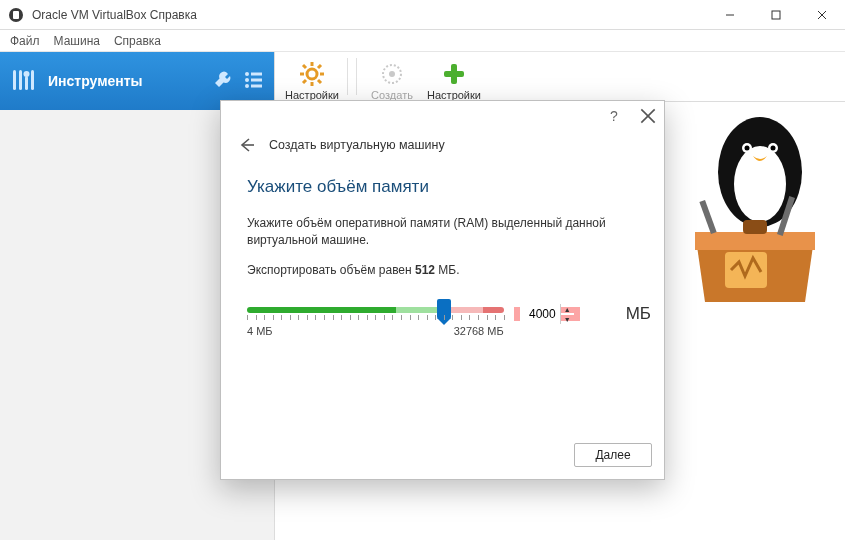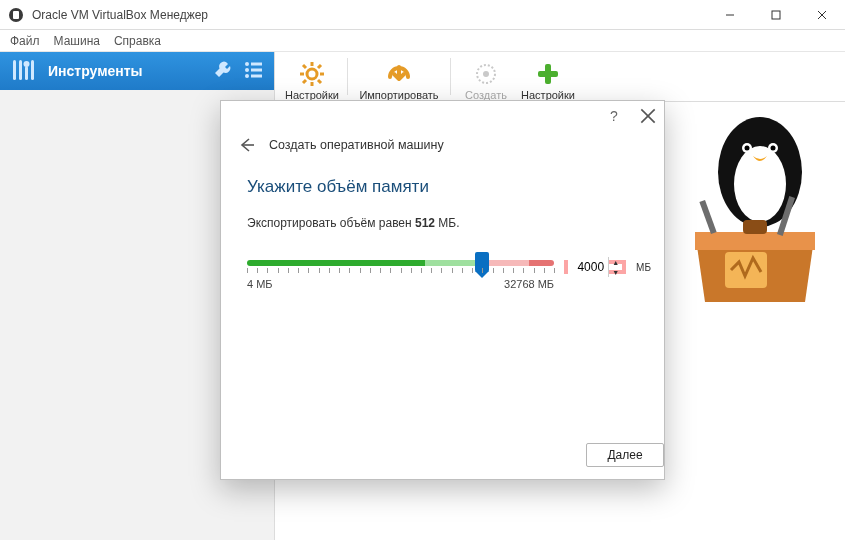--- a/index.html
+++ b/index.html
@@ -13,21 +13,21 @@
   .titlebar .winbtn { width: 46px; height: 30px; display: flex; align-items: center; justify-content: center; color: #333; }
   .titlebar .winbtn svg { width: 10px; height: 10px; stroke: #333; stroke-width: 1; fill: none; }
 
   
   .menubar { height: 22px; display: flex; align-items: center; gap: 14px; padding: 0 10px; font-size: 12px; color: #555; border-bottom: 1px solid #e6e6e6; }
 
   
   .main { display: flex; height: calc(540px - 30px - 22px); }
   .sidebar { width: 275px; background: #f2f2f2; border-right: 1px solid #dcdcdc; }
   .sidebar-item {
-    height: 38px; margin: 0; padding: 0 10px; display: flex; align-items: center;
+    height: 58px; margin: 0; padding: 0 10px; display: flex; align-items: center;
     background: linear-gradient(#2f93e0, #1f7bc9); color: #fff; font-size: 14px; font-weight: 600;
     justify-content: space-between;
   }
   .sidebar-item .left { display: flex; align-items: center; gap: 10px; }
   .sidebar-item .tools-icon svg { width: 28px; height: 28px; }
   .sidebar-item .right { display: flex; align-items: center; gap: 10px; }
 
   .content { flex: 1; position: relative; background: #fff; }
 
   
@@ -71,40 +71,40 @@
     border-radius: 2px; transform: translateX(-50%);
   }
   .thumb::after {
     content: ""; position: absolute; left: 50%; bottom: -6px; transform: translateX(-50%);
     border-left: 7px solid transparent; border-right: 7px solid transparent; border-top: 7px solid #0a6fc2;
   }
   .ticks { height: 8px; position: relative; margin-top: 2px; }
   .tick { position: absolute; top: 0; width: 1px; height: 5px; background: #999; }
   .scale-labels { display: flex; justify-content: space-between; font-size: 11px; color: #444; margin-top: 2px; }
 
-  .spin { display: flex; align-items: center; border: 4px solid #fca5a5; height: 14px; }
+  .spin { display: flex; align-items: center; border: 6px solid #fca5a5; height: 14px; }
   .spin input { width: 40px; border: none; outline: none; text-align: right; font-size: 12px; padding: 0 4px; }
   .spin .arrows { width: 14px; display: flex; flex-direction: column; border-left: 1px solid #ccc; }
   .spin .arrows div { height: 10px; display:flex; align-items:center; justify-content:center; font-size:7px; line-height:1; color:#333;}
-  .unit { font-size: 10px; color: #333; }
-
-  .dlg-footer { position: absolute; bottom: 12px; right: 0; display: flex; gap: 11px; }
+  .unit { font-size: 17px; color: #333; margin-left: 36px; }
+
+  .dlg-footer { position: absolute; bottom: 12px; right: 12px; display: flex; gap: 11px; }
   .btn { min-width: 78px; height: 24px; font-size: 12px; background: #fff; border: 1px solid #b5b5b5; border-radius: 2px; color: #222; display:flex; align-items:center; justify-content:center; }
 </style>
 </head>
 <body>
 
 <div class="titlebar">
   <span class="app-icon">
     <svg viewBox="0 0 16 16">
         <circle cx="8" cy="8" r="7" fill="#3a3a3a"></circle>
         <rect x="5" y="4" width="6" height="8" fill="#fff" rx="1"></rect>
       </svg>
   </span>
-  <span class="title">Oracle VM VirtualBox Менеджер</span>
+  <span class="title">Oracle VM VirtualBox Справка</span>
   <span class="spacer"></span>
   <div class="winbtn">
     <svg viewBox="0 0 10 10">
         <line x1="1" y1="5" x2="9" y2="5"></line>
       </svg>
   </div>
   <div class="winbtn">
     <svg viewBox="0 0 10 10">
         <rect x="1" y="1" width="8" height="8"></rect>
       </svg>
@@ -174,29 +174,20 @@
                 <line x1="4" y1="4" x2="7" y2="7"></line>
                 <line x1="19" y1="19" x2="22" y2="22"></line>
                 <line x1="4" y1="22" x2="7" y2="19"></line>
                 <line x1="19" y1="7" x2="22" y2="4"></line>
               </g>
             </svg>
         </span>
         <span>Настройки</span>
       </div>
       <div class="tsep"></div>
-      <div class="tbtn">
-        <span class="ticon">
-          <svg viewBox="0 0 26 26">
-              <path d="M4 16 A9 9 0 1 1 22 16" fill="none" stroke="#e59b27" stroke-width="4" stroke-linecap="round"></path>
-              <path d="M13 6 L13 18 M8 13 L13 18 L18 13" fill="none" stroke="#e59b27" stroke-width="4" stroke-linecap="round" stroke-linejoin="round"></path>
-            </svg>
-        </span>
-        <span>Импортировать</span>
-      </div>
       <div class="tsep"></div>
       <div class="tbtn narrow disabled">
         <span class="ticon">
           <svg viewBox="0 0 26 26">
               <circle cx="13" cy="13" r="9" fill="none" stroke="#c9c9c9" stroke-width="2" stroke-dasharray="2 2"></circle>
               <circle cx="13" cy="13" r="3" fill="#c9c9c9"></circle>
             </svg>
         </span>
         <span>Создать</span>
       </div>
@@ -252,25 +243,26 @@
     </span>
   </div>
 
   <div class="dlg-head">
     <span class="back">
       <svg viewBox="0 0 20 20" fill="none" stroke="#555" stroke-width="1.6">
           <path d="M12 4 L5 10 L12 16"></path>
           <line x1="5" y1="10" x2="17" y2="10"></line>
         </svg>
     </span>
-    <span>Создать оперативной машину</span>
+    <span>Создать виртуальную машину</span>
   </div>
 
   <div class="dlg-body">
     <div class="dlg-h1">Укажите объём памяти</div>
+    <div class="dlg-p">Укажите объём оперативной памяти (RAM) выделенный данной виртуальной машине.</div>
     <div class="dlg-p">
       <span>Экспортировать объём равен </span><b>512</b><span> МБ.</span>
     </div>
 
     <div class="slider-row">
       <div class="slider-wrap">
         <div class="track">
           <div class="thumb" id="slider-thumb" style="left: 76.6599%;"></div>
         </div>
         <div class="ticks" id="ticks">

